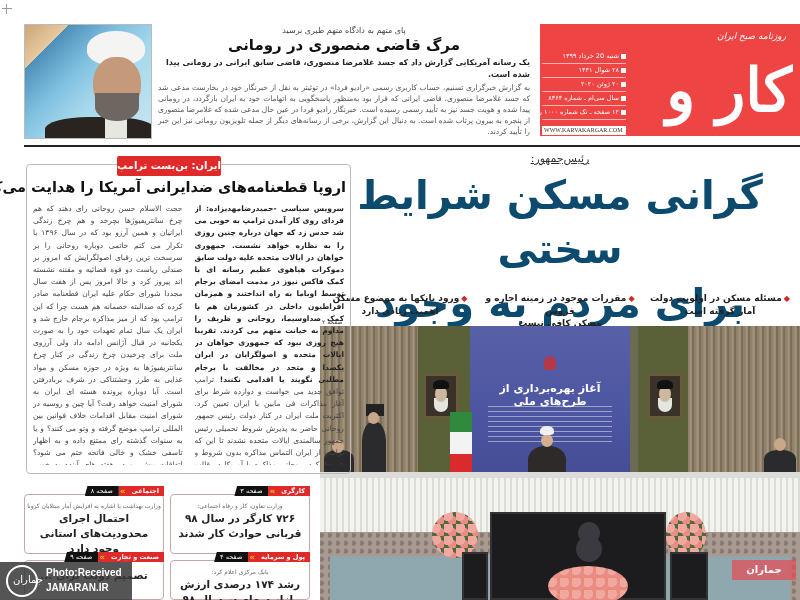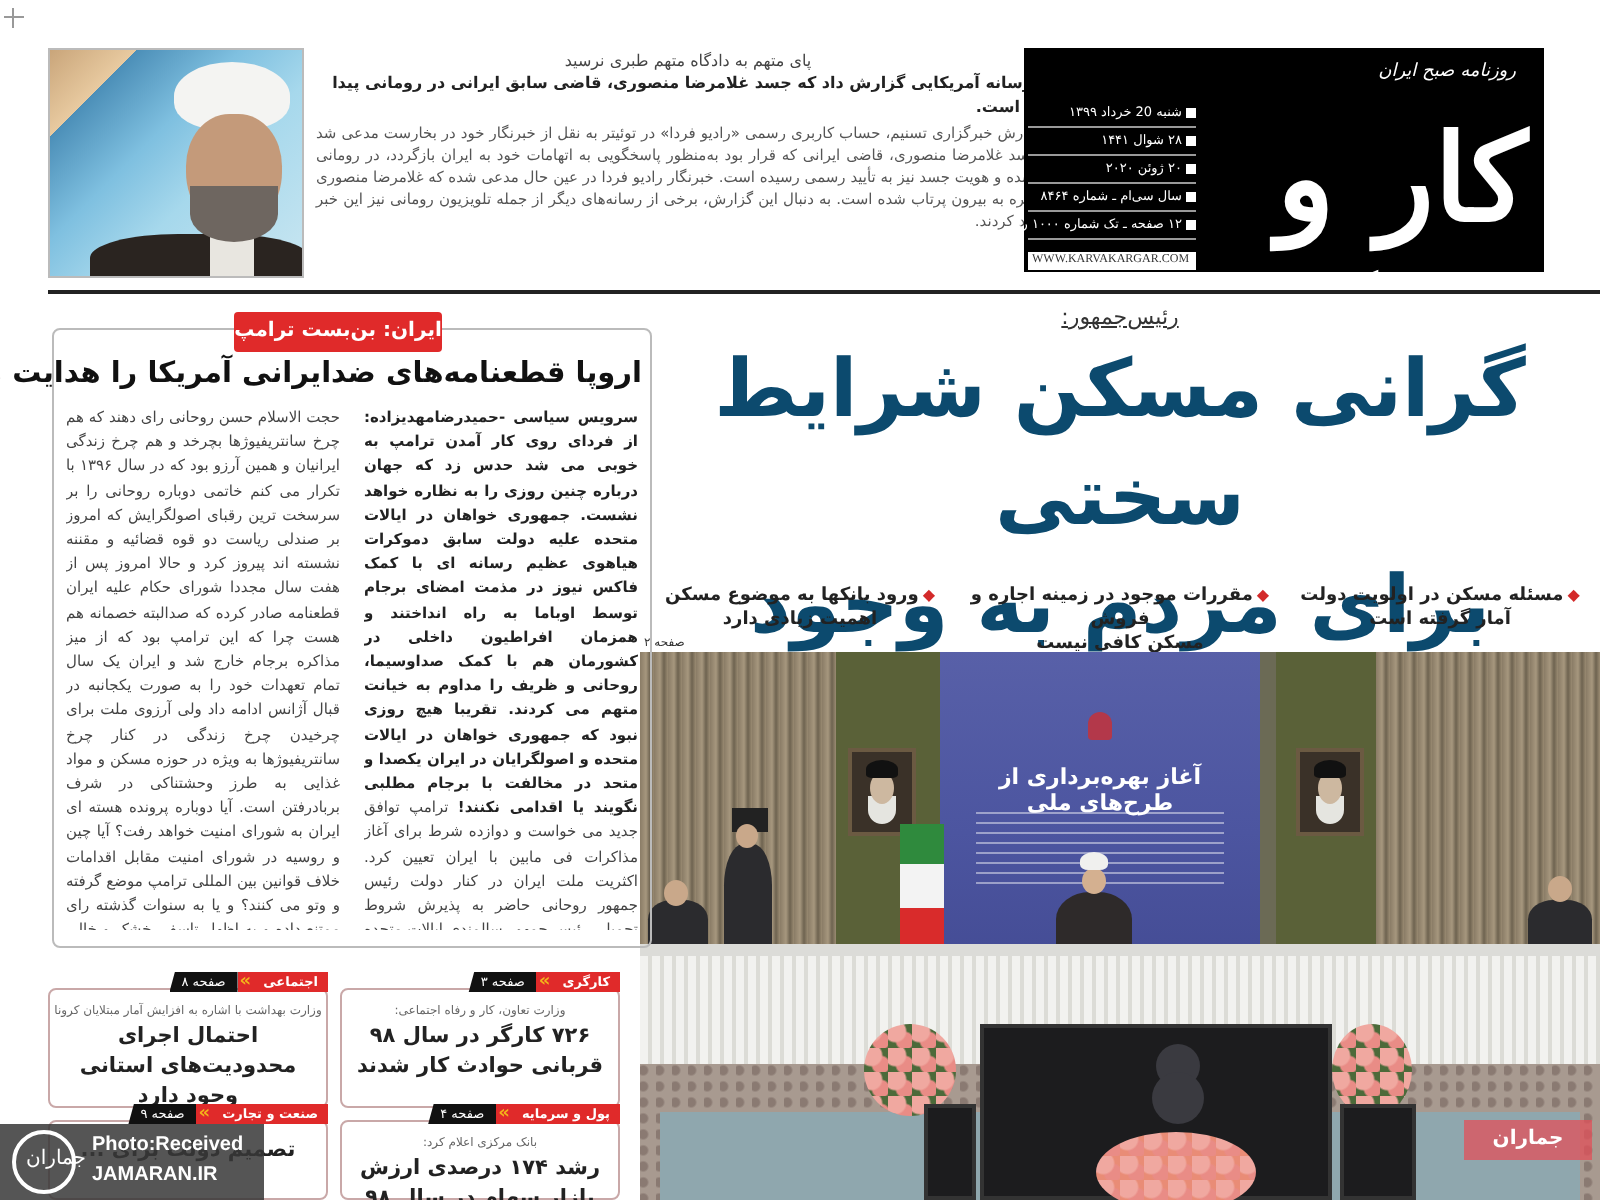--- a/index.html
+++ b/index.html
@@ -33,22 +33,22 @@
   }
 
   .top-story { position: absolute; left: 158px; top: 26px; width: 372px; text-align: center; }
   .top-kicker { font-size: 8px; color: #444; margin-bottom: 1px; }
   .top-title { font-size: 15px; font-weight: bold; color: #111; margin-bottom: 3px; }
   .top-lead { font-size: 8px; font-weight: bold; text-align: right; line-height: 12px; color: #222; }
   .top-body { font-size: 7.5px; text-align: justify; line-height: 11px; color: #555; margin-top: 1px; }
 
   
   .masthead {
-    position: absolute; left: 512px; top: 24px; width: 260px; height: 112px;
-    background: #000000;
+    position: absolute; left: 540px; top: 24px; width: 260px; height: 112px;
+    background: #ef4444;
   }
   .masthead .tagline {
     position: absolute; right: 14px; top: 7px; font-size: 9px; color: #fff; font-style: italic;
   }
   .masthead .logo {
     position: absolute; right: 8px; top: 26px; font-size: 60px; line-height: 80px;
     color: #fff; font-weight: bold; font-family: "DejaVu Serif", serif; letter-spacing: -2px;
   }
   .masthead .info {
     position: absolute; left: 2px; top: 26px; width: 84px;
@@ -133,21 +133,21 @@
       radial-gradient(circle at 70% 70%, #e98c86 0 4px, transparent 5px) 0 0/12px 12px,
       #4c6a3a; }
   .mic-ball { position: absolute; background: #3a3a40; border-radius: 50%; }
   .watermark-fars {
     position: absolute; right: 4px; top: 234px; width: 64px; height: 20px;
     background: rgba(225,80,90,0.75); color: #fff; font-size: 10px; text-align: center; line-height: 20px; font-weight: bold;
   }
 
   
   .left-article {
-    position: absolute; left: 26px; top: 164px; width: 300px; height: 310px;
+    position: absolute; left: 26px; top: 164px; width: 325px; height: 310px;
     border: 1px solid #bbb; border-radius: 4px;
   }
   .left-article .label {
     position: absolute; left: 90px; top: -9px; width: 104px; height: 20px;
     background: #e02a2a; color: #fff; font-size: 10px; font-weight: bold; text-align: center; line-height: 20px;
     border-radius: 2px;
   }
   .left-article .title {
     position: absolute; left: 4px; right: 4px; top: 14px; text-align: center;
     font-size: 14.5px; font-weight: bold; color: #111; white-space: nowrap;
@@ -193,20 +193,21 @@
 <div class="photo-box">
   <div class="robe"></div>
   <div class="collar"></div>
   <div class="turban"></div>
   <div class="face"></div>
   <div class="beard"></div>
 </div>
 
 <div class="top-story">
   <div class="top-kicker">پای متهم به دادگاه متهم طبری نرسید</div>
+  <div class="top-title">مرگ قاضی منصوری در رومانی</div>
   <div class="top-lead">یک رسانه آمریکایی گزارش داد که جسد غلامرضا منصوری، قاضی سابق ایرانی در رومانی پیدا شده است.</div>
   <div class="top-body">به گزارش خبرگزاری تسنیم، حساب کاربری رسمی «رادیو فردا» در توئیتر به نقل از خبرنگار خود در بخارست مدعی شد که جسد غلامرضا منصوری، قاضی ایرانی که قرار بود به‌منظور پاسخگویی به اتهامات خود به ایران بازگردد، در رومانی پیدا شده و هویت جسد نیز به تأیید رسمی رسیده است. خبرنگار رادیو فردا در عین حال مدعی شده که غلامرضا منصوری از پنجره به بیرون پرتاب شده است. به دنبال این گزارش، برخی از رسانه‌های دیگر از جمله تلویزیون رومانی نیز این خبر را تأیید کردند.</div>
 </div>
 
 <div class="masthead">
   <div class="tagline">روزنامه صبح ایران</div>
   <div class="logo">کار و کارگر</div>
   <div class="info">
     <div class="info-line"><span class="sq"></span><span>شنبه 20 خرداد ۱۳۹۹</span></div>
     <div class="info-line"><span class="sq"></span><span>۲۸ شوال ۱۴۴۱</span></div>

